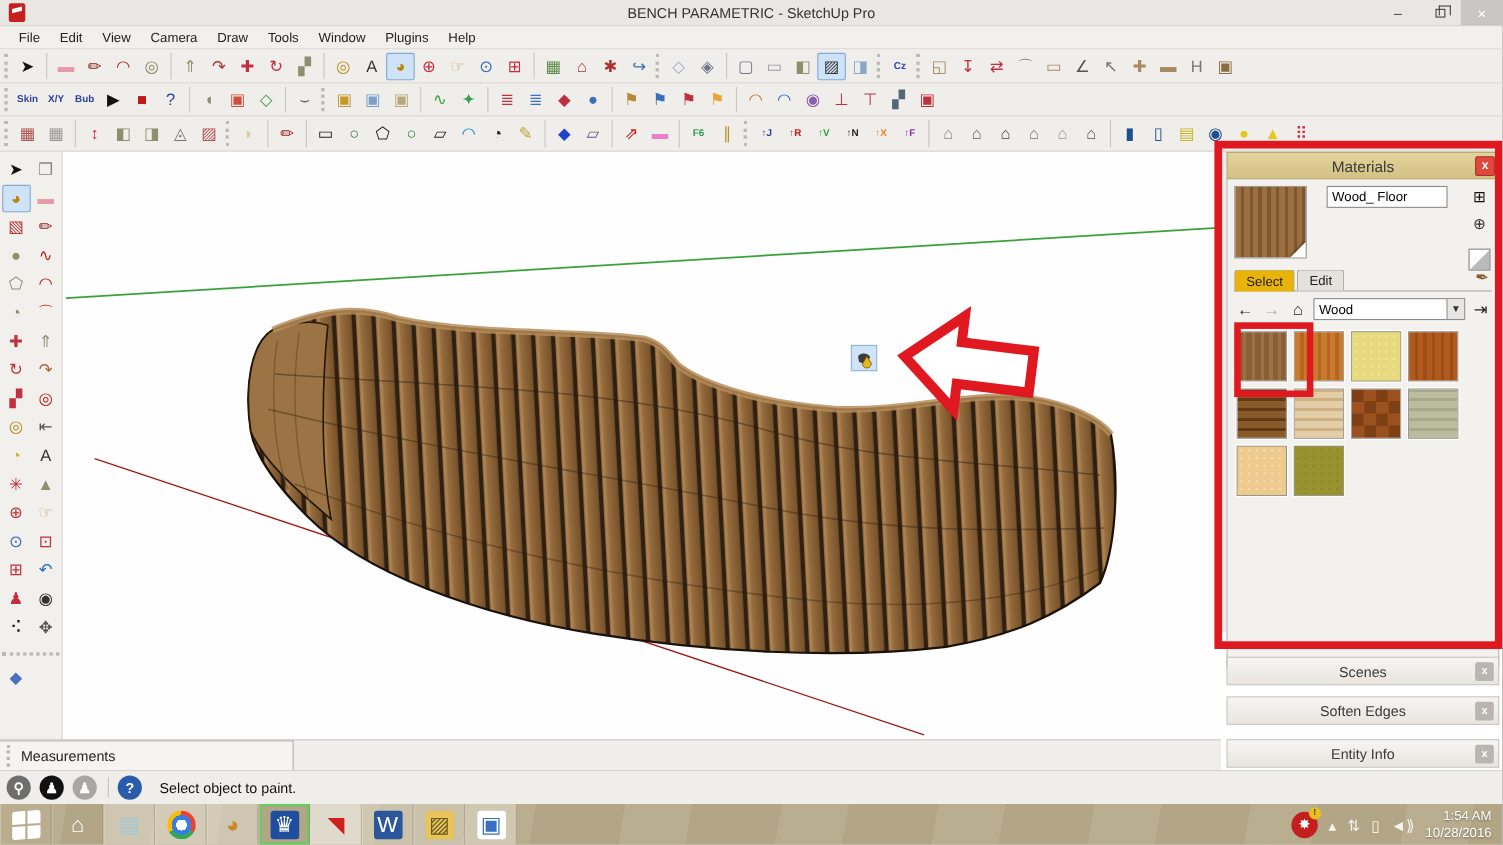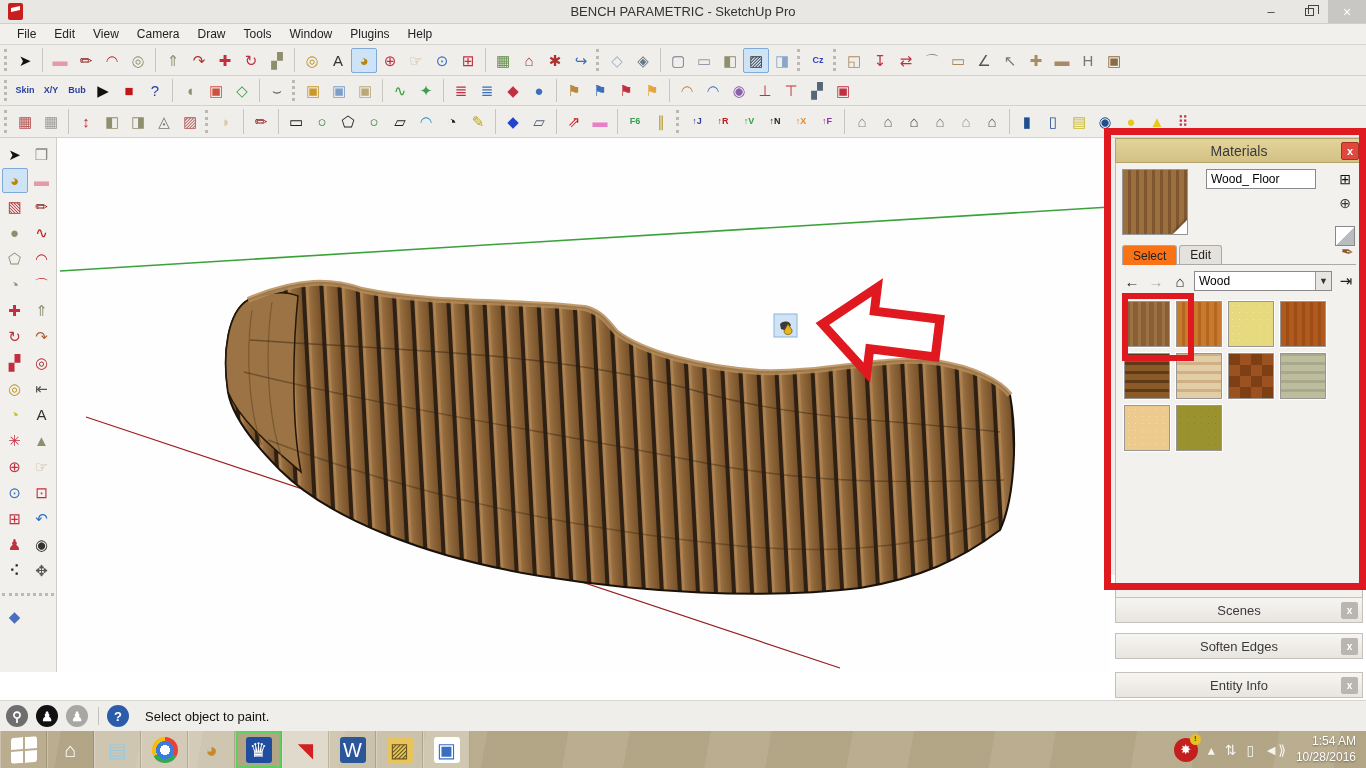--- a/index.html
+++ b/index.html
@@ -53,21 +53,21 @@
   #preview-row{display:flex;gap:18px;}
   #mat-preview{width:66px;height:66px;border:1px solid #999;position:relative;flex:0 0 auto;}
   #mat-preview .fold{position:absolute;right:0;bottom:0;width:0;height:0;border-left:14px solid transparent;border-bottom:14px solid #fff;filter:drop-shadow(-1px -1px 1px rgba(0,0,0,.35));}
   #name-col{flex:1;display:flex;flex-direction:column;}
   #mat-name{height:20px;border:1px solid #8a8a8a;background:#fff;font-size:12px;padding:0 4px;width:100%;}
   #side-btns{display:flex;flex-direction:column;gap:4px;align-items:center;width:22px;flex:0 0 auto;}
   .mbtn{width:20px;height:20px;display:flex;align-items:center;justify-content:center;font-size:14px;color:var(--ico,#222);}
   #default-swatch{width:20px;height:20px;border:1px solid #888;background:linear-gradient(135deg,#fff 50%,#b9bcbf 50%);}
   #tabs-row{display:flex;align-items:flex-end;margin-top:8px;border-bottom:1px solid #aaa;position:relative;height:22px;}
   .tab{font-size:12px;color:#222;padding:2px 10px;border:1px solid #aaa;border-bottom:none;background:#e5e2dd;border-radius:3px 3px 0 0;margin-right:2px;}
-  .tab.active{background:#f97316;position:relative;top:1px;padding-top:3px;text-align:center;}
+  .tab.active{background:#eab308;position:relative;top:1px;padding-top:3px;text-align:center;}
   #eyedropper{position:absolute;right:2px;top:0px;font-size:15px;color:#8b5a2b;transform:rotate(10deg);}
   #nav-row{display:flex;align-items:center;gap:4px;margin-top:6px;}
   .nbtn{font-size:15px;color:#222;width:20px;text-align:center;}
   .nbtn.dim{color:#aaa;}
   #collection-dd{flex:1;height:20px;border:1px solid #8a8a8a;background:#fff;display:flex;align-items:center;font-size:12px;padding-left:4px;position:relative;}
   #collection-dd .ddarrow{margin-left:auto;width:16px;height:18px;background:#e8e6e2;border-left:1px solid #999;display:flex;align-items:center;justify-content:center;font-size:9px;color:#333;}
   #swatches{display:grid;grid-template-columns:repeat(4,46px);gap:6px;padding:10px 2px;min-height:310px;align-content:start;}
   .swatch{width:46px;height:46px;border:1px solid #9a9792;outline:1px solid #fff;}
   .collapsed-panel{position:absolute;left:4px;width:248px;height:26px;background:linear-gradient(#f7f5f2,#e8e5e0);border:1px solid #c5c2bc;display:flex;align-items:center;justify-content:center;font-size:13px;color:#3a3a3a;}
   .collapsed-panel .x{position:absolute;right:4px;top:4px;width:17px;height:17px;background:#b9b6b1;color:#fff;font-size:10px;font-weight:bold;display:flex;align-items:center;justify-content:center;border-radius:2px;}
@@ -743,20 +743,26 @@
     </div>
     <div class="collapsed-panel" style="top:534px;" data-name="panel-entity-info">
       <span>Entity Info</span>
       <span class="x" data-name="entity-info-close-button">x</span>
     </div>
   </div>
 
   <div id="ann-panel-box" data-name="annotation-box-materials-panel"></div>
   <div id="ann-swatch-box" data-name="annotation-box-selected-swatch"></div>
 
+  <div id="measrow" data-name="measurements-row">
+    <div id="measbox" data-name="measurements-toolbar">
+      <span class="grip" data-name="toolbar-grip"></span>
+      <span data-name="measurements-label">Measurements</span>
+    </div>
+  </div>
 
   <div id="statusrow" data-name="status-bar">
     <span style="display:flex;">
 
     <span class="sicon icon" data-name="geolocation-icon" title="geolocation-icon" style="--bg: #6e6e6e;">
           <span class="glyph">⚲</span>
         </span>
         <span class="sicon icon" data-name="credits-icon" title="credits-icon" style="--bg: #111111;">
           <span class="glyph">♟</span>
         </span>

